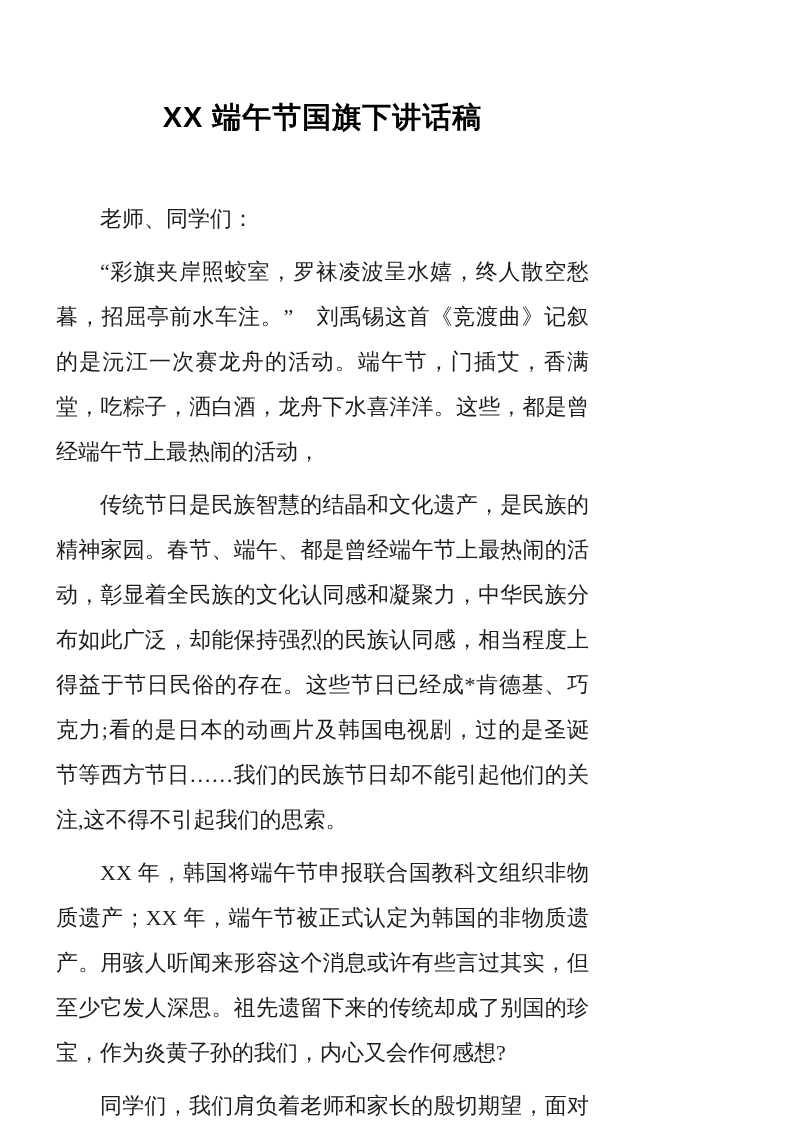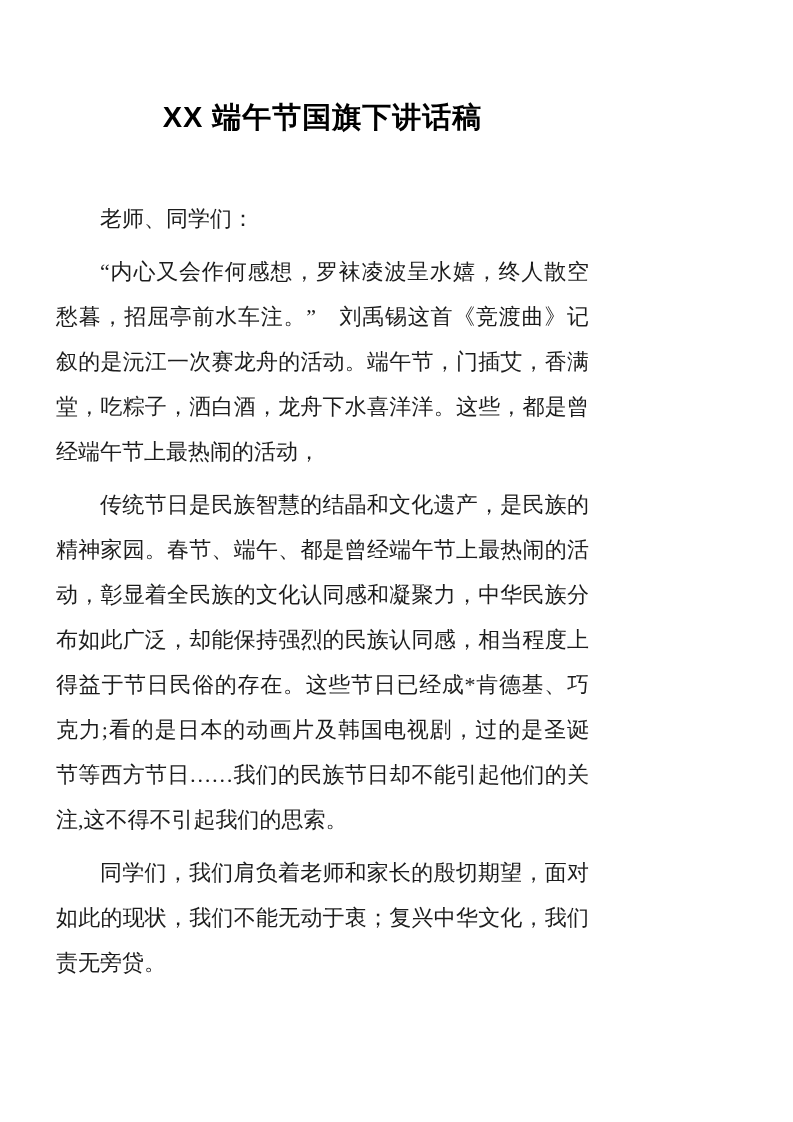--- a/index.html
+++ b/index.html
@@ -42,17 +42,18 @@
   }
 </style>
 </head>
 <body>
 
 <div class="page">
   <h1 class="doc-title">XX 端午节国旗下讲话稿</h1>
 
   <div class="doc-body">
     <p>老师、同学们：</p>
-    <p>“内心又会作何感想，罗袜凌波呈水嬉，终人散空愁暮，招屈亭前水车注。”　刘禹锡这首《竞渡曲》记叙的是沅江一次赛龙舟的活动。端午节，门插艾，香满堂，吃粽子，洒白酒，龙舟下水喜洋洋。这些，都是曾经端午节上最热闹的活动，</p>
+    <p>“彩旗夹岸照蛟室，罗袜凌波呈水嬉，终人散空愁暮，招屈亭前水车注。”　刘禹锡这首《竞渡曲》记叙的是沅江一次赛龙舟的活动。端午节，门插艾，香满堂，吃粽子，洒白酒，龙舟下水喜洋洋。这些，都是曾经端午节上最热闹的活动，</p>
     <p>传统节日是民族智慧的结晶和文化遗产，是民族的精神家园。春节、端午、都是曾经端午节上最热闹的活动，彰显着全民族的文化认同感和凝聚力，中华民族分布如此广泛，却能保持强烈的民族认同感，相当程度上得益于节日民俗的存在。这些节日已经成*肯德基、巧克力;看的是日本的动画片及韩国电视剧，过的是圣诞节等西方节日……我们的民族节日却不能引起他们的关注,这不得不引起我们的思索。</p>
+    <p>XX 年，韩国将端午节申报联合国教科文组织非物质遗产；XX 年，端午节被正式认定为韩国的非物质遗产。用骇人听闻来形容这个消息或许有些言过其实，但至少它发人深思。祖先遗留下来的传统却成了别国的珍宝，作为炎黄子孙的我们，内心又会作何感想?</p>
     <p>同学们，我们肩负着老师和家长的殷切期望，面对如此的现状，我们不能无动于衷；复兴中华文化，我们责无旁贷。</p>
   </div>
 </div>
 
 </body></html>

